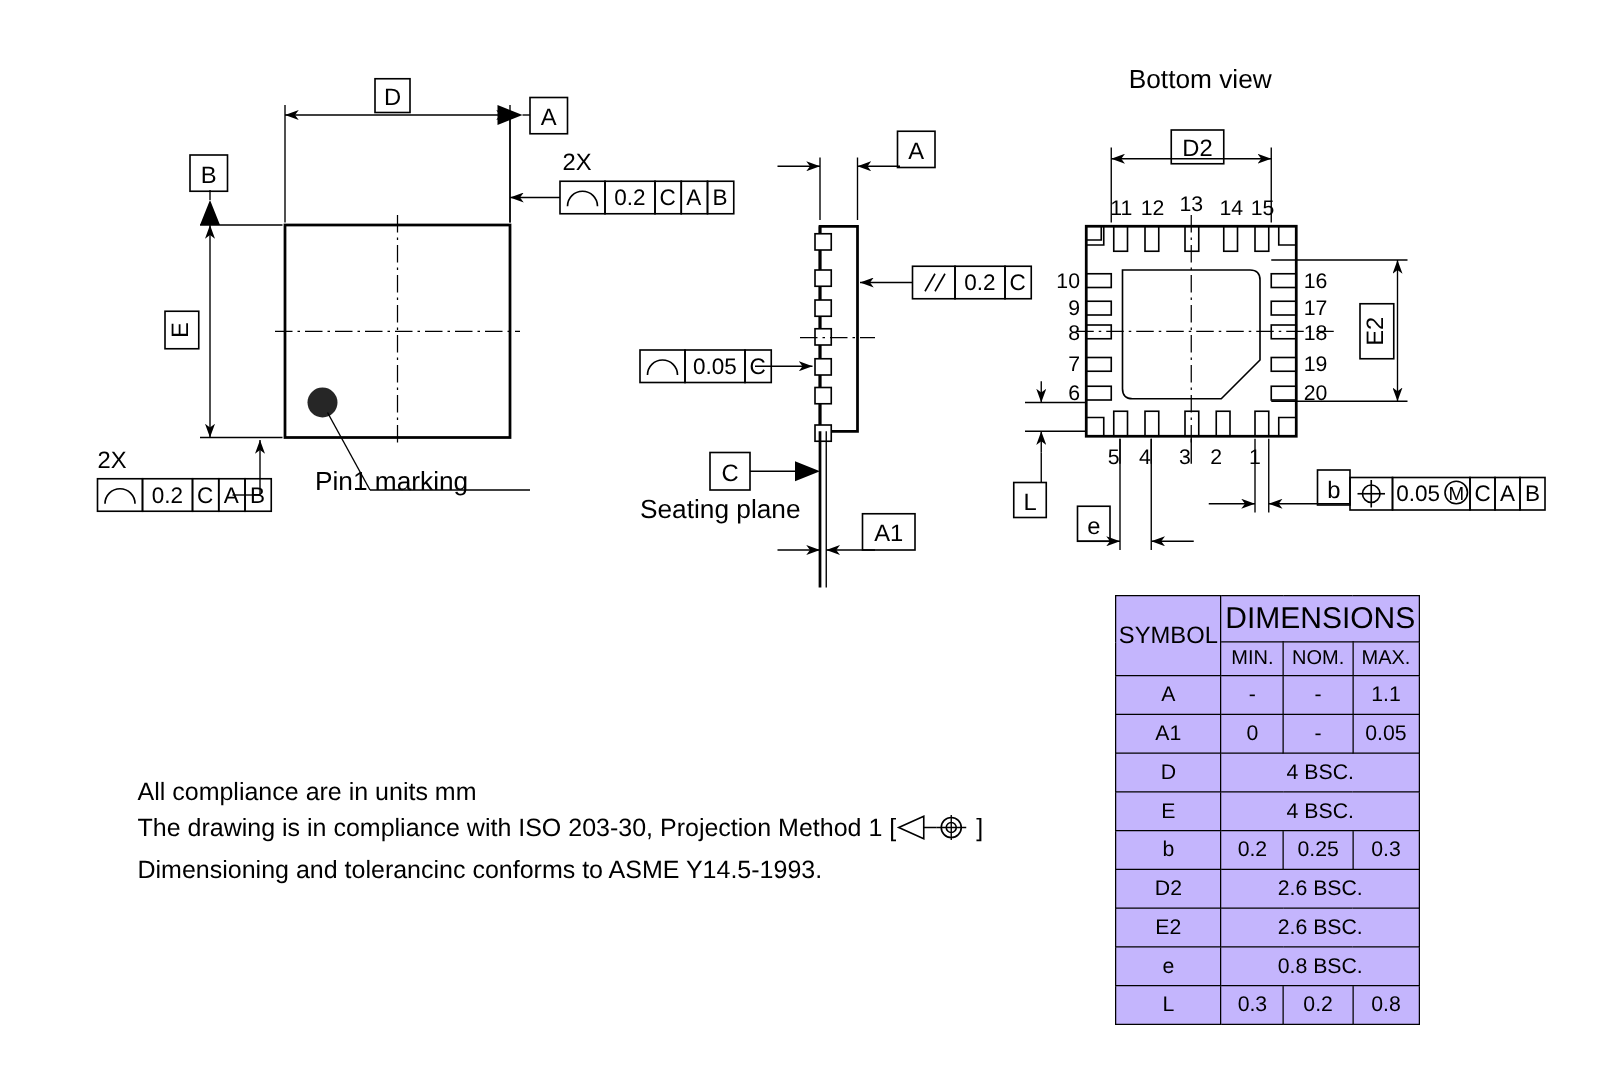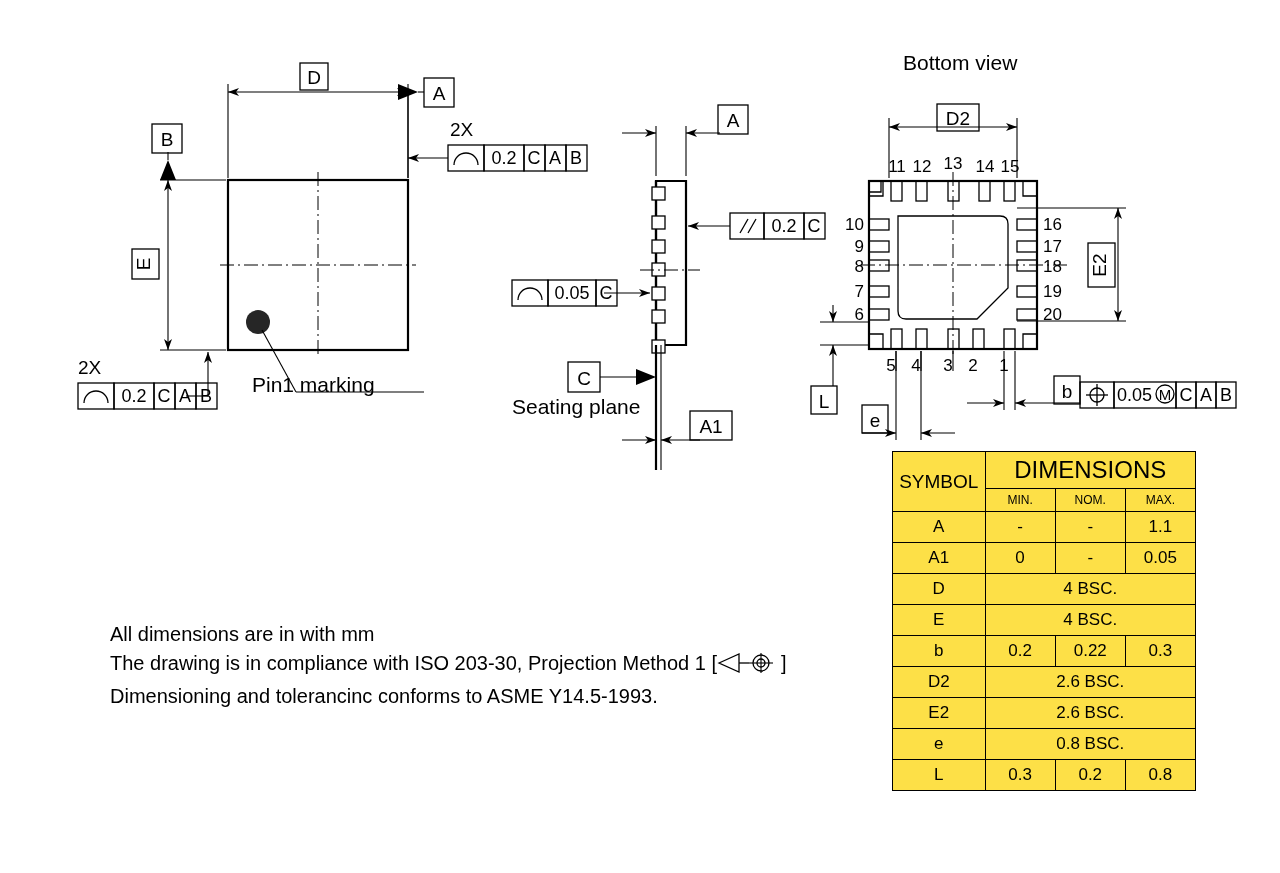--- a/index.html
+++ b/index.html
@@ -41,43 +41,43 @@
   .txt-md { font-size: 17px; }
   .txt-lg { font-size: 21px; }
   .txt-gd { font-family: "Liberation Sans", sans-serif; font-size: 18px; }
   .anchor-m { text-anchor: middle; }
   .anchor-e { text-anchor: end; }
 
   
   #dim-table {
     position: absolute;
     left: 892px;
-    top: 451px;
-    width: 304px;
+    top: 476px;
+    width: 244px;
     border-collapse: collapse;
     font-family: "Liberation Sans", sans-serif;
     font-size: 17px;
-    background: #fde047;
+    background: #c4b5fd;
   }
   #dim-table td, #dim-table th {
     border: 1.4px solid #000;
     text-align: center;
     padding: 4px 2px;
     font-weight: normal;
   }
   #dim-table th.sym-head {
     font-size: 19px;
     width: 86px;
   }
   #dim-table th.dims-head {
     font-size: 24px;
   }
   #dim-table td.sym-cell { font-size: 17px; height: 22px; }
   #dim-table td.val-cell { width: 64px; }
-  #dim-table th.sub-head { font-size: 12px; }
+  #dim-table th.sub-head { font-size: 16px; }
 
   
   #notes {
     position: absolute;
     left: 110px;
     top: 620px;
     font-size: 20px;
     line-height: 29px;
     white-space: nowrap;
   }
@@ -377,21 +377,21 @@
         <text class="txt-gd txt anchor-m" x="1186" y="401">C</text>
         <rect x="1196" y="382" width="20" height="26" class="ln" fill="#fff"></rect>
         <text class="txt-gd txt anchor-m" x="1206" y="401">A</text>
         <rect x="1216" y="382" width="20" height="26" class="ln" fill="#fff"></rect>
         <text class="txt-gd txt anchor-m" x="1226" y="401">B</text>
       </g>
     </g>
   </svg>
 
   <div id="notes">
-    <span class="note-line">All dimensions are in with mm</span>
+    <span class="note-line">All compliance are in units mm</span>
     <span class="note-line">
       <span>The drawing is in compliance with ISO 203-30, Projection Method 1 [</span><span class="proj-icon"><svg width="64" height="22" viewBox="0 0 64 22">
             <path d="M2,11 L22,2 L22,20 Z" fill="none" stroke="#000" stroke-width="1.3"></path>
             <line x1="22" y1="11" x2="32" y2="11" stroke="#000" stroke-width="1.3"></line>
             <circle cx="44" cy="11" r="8" fill="none" stroke="#000" stroke-width="1.3"></circle>
             <circle cx="44" cy="11" r="4" fill="none" stroke="#000" stroke-width="1.3"></circle>
             <line x1="32" y1="11" x2="56" y2="11" stroke="#000" stroke-width="1.1"></line>
             <line x1="44" y1="1" x2="44" y2="21" stroke="#000" stroke-width="1.1"></line>
           </svg></span><span>]</span>
     </span>
@@ -427,21 +427,21 @@
           <td class="sym-cell">D</td>
           <td colspan="3">4 BSC.</td>
         </tr>
         <tr>
           <td class="sym-cell">E</td>
           <td colspan="3">4 BSC.</td>
         </tr>
         <tr>
           <td class="sym-cell">b</td>
           <td class="val-cell">0.2</td>
-          <td class="val-cell">0.22</td>
+          <td class="val-cell">0.25</td>
           <td class="val-cell">0.3</td>
         </tr>
         <tr>
           <td class="sym-cell">D2</td>
           <td colspan="3">2.6 BSC.</td>
         </tr>
         <tr>
           <td class="sym-cell">E2</td>
           <td colspan="3">2.6 BSC.</td>
         </tr>

